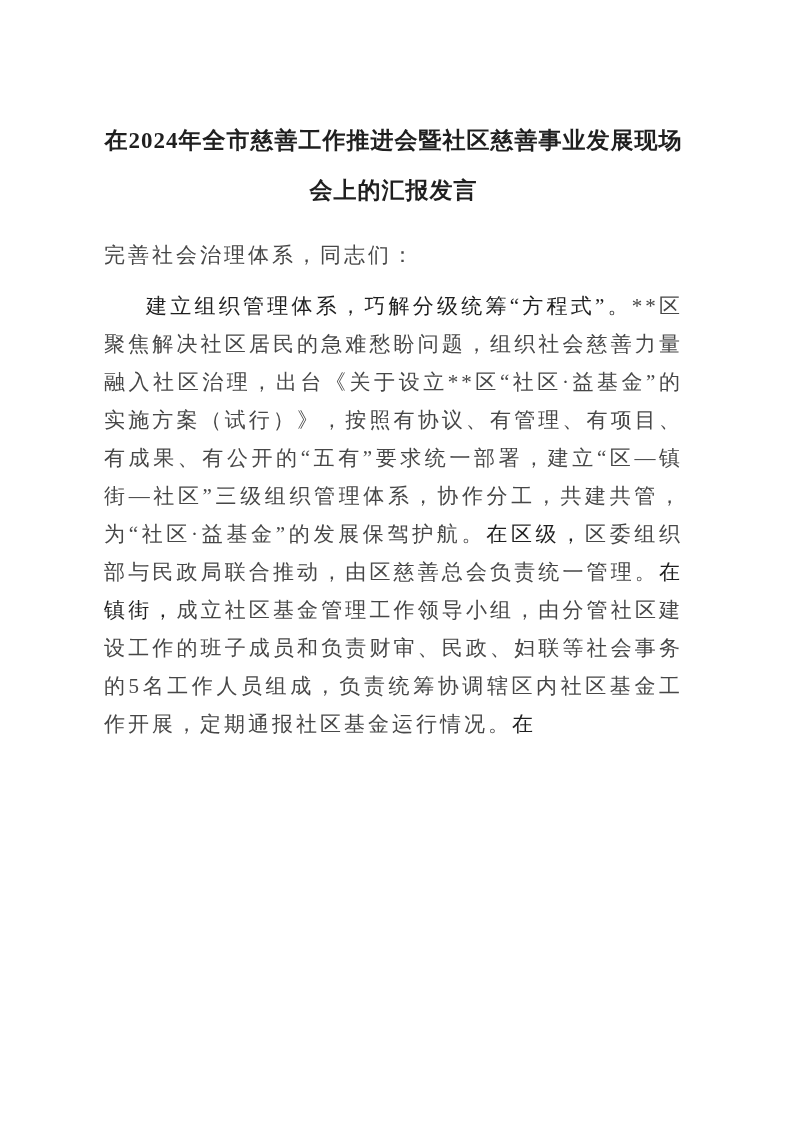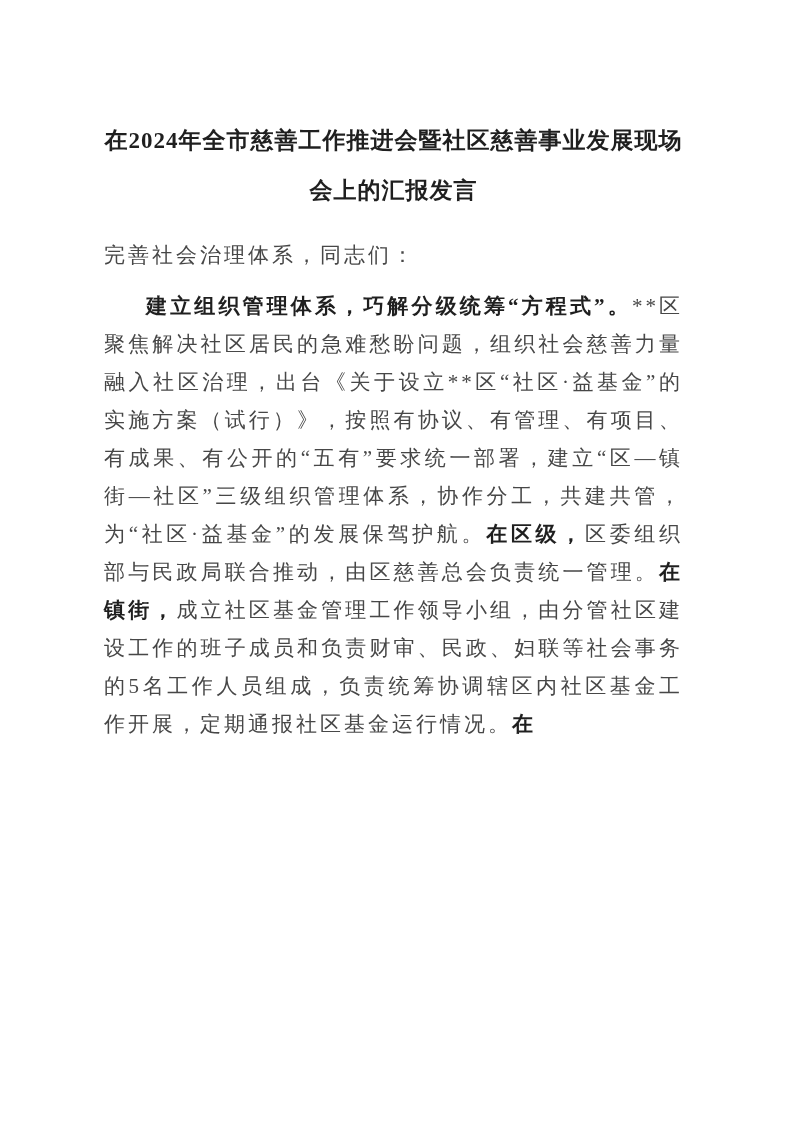--- a/index.html
+++ b/index.html
@@ -45,21 +45,21 @@
     letter-spacing: 3px;
     text-align: justify;
     text-indent: 2em;
     color: #474747;
   }
   .para + .para {
     margin-top: 17px;
   }
   .run { font-weight: normal; }
   .run.bold {
-    font-weight: bold;
+    font-weight: normal;
     color: #1f1f1f;
   }
 </style>
 </head>
 <body>
 
 <div class="page">
   <h1 class="doc-title">在2024年全市慈善工作推进会暨社区慈善事业发展现场会上的汇报发言</h1>
   <p class="salutation">完善社会治理体系，同志们：</p>
   <div class="body-text">

